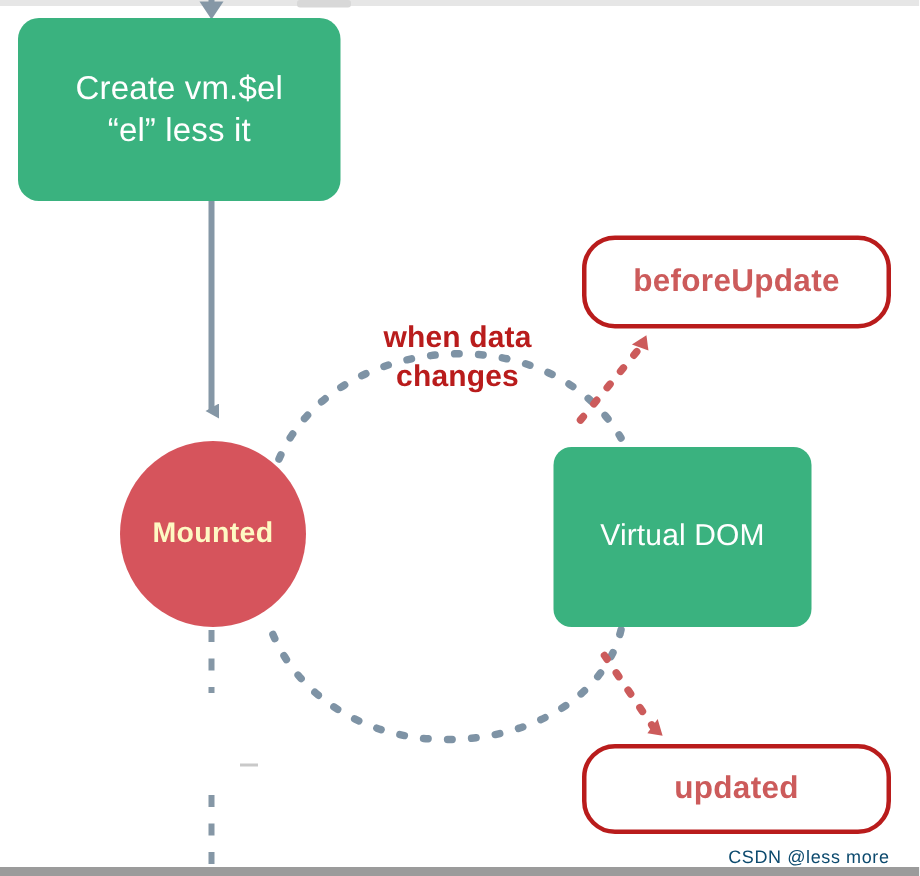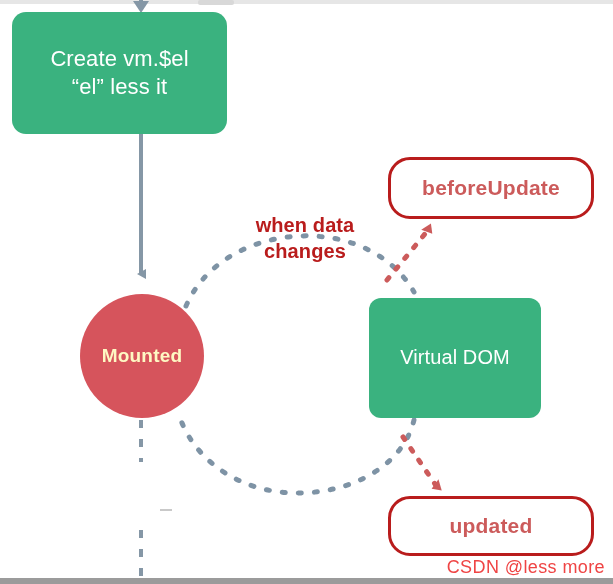--- a/index.html
+++ b/index.html
@@ -100,24 +100,24 @@
     text-align: center;
     color: #b91c1c;
     font-size: 20px;
     font-weight: bold;
     line-height: 1.3;
     letter-spacing: 0.1px;
   }
   
   #watermark {
     position: absolute;
-    right: 8px;
+    right: 20px;
     bottom: 6px;
-    color: #ef4444;
-    font-size: 18px;
+    color: #0c4a6e;
+    font-size: 12px;
     letter-spacing: 0.4px;
     white-space: nowrap;
   }
   
   #strip-top {
     position: absolute;
     left: 0; top: 0;
     width: 613px; height: 4px;
     background: #E6E6E6;
   }

